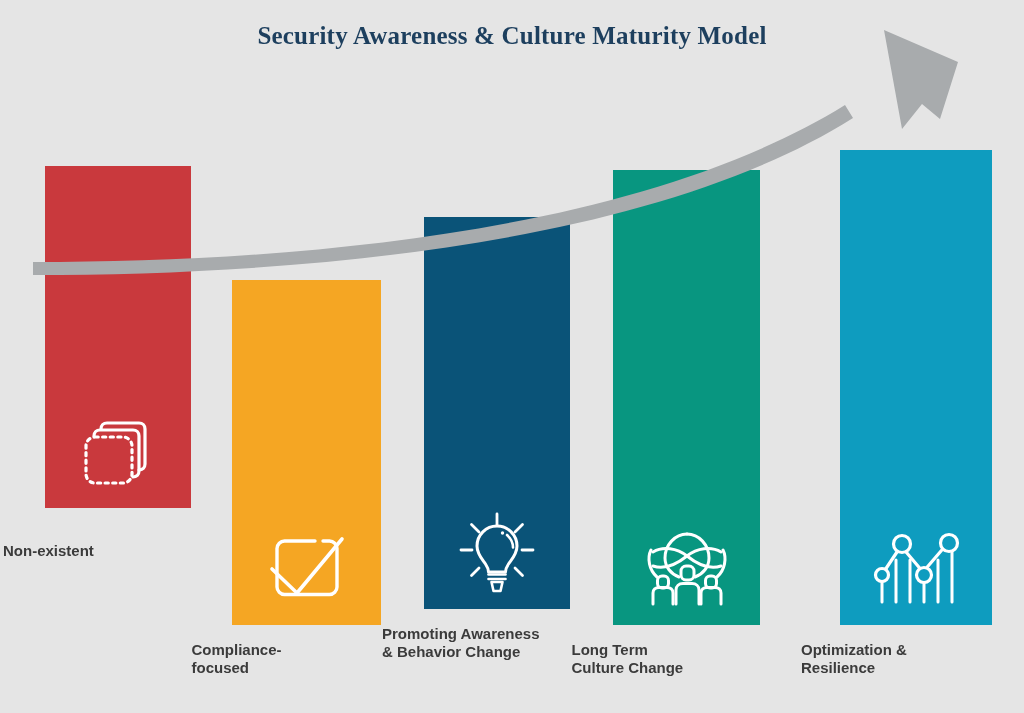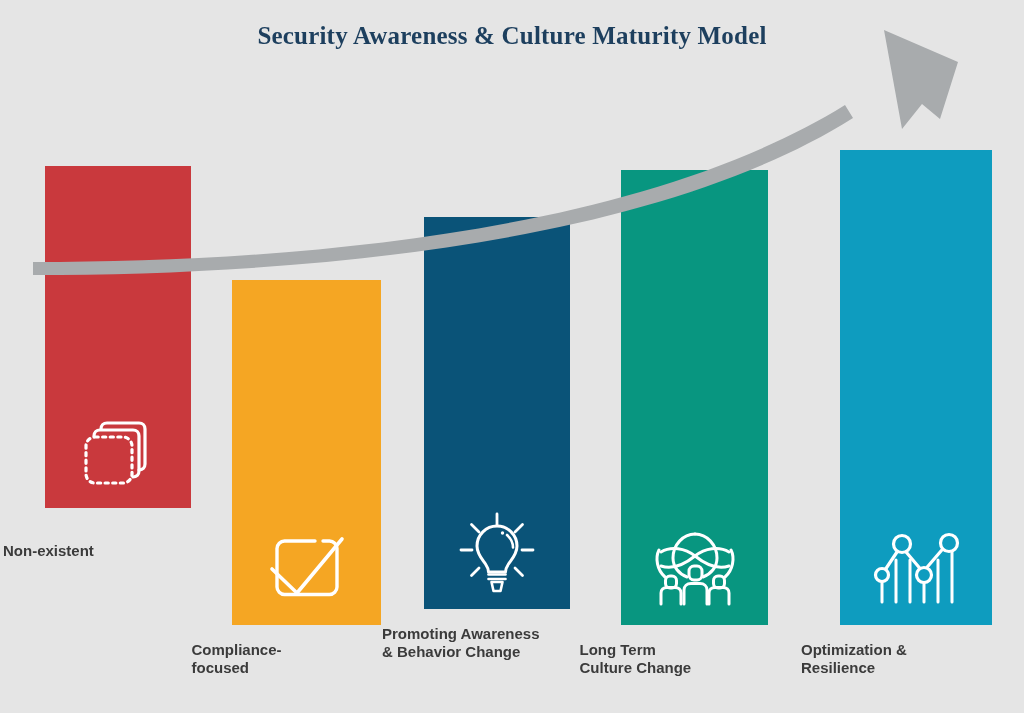--- a/index.html
+++ b/index.html
@@ -123,21 +123,21 @@
           <line x1="29.5" y1="62.5" x2="46.5" y2="62.5"></line>
           <line x1="29.5" y1="67" x2="46.5" y2="67"></line>
         </g>
         <path d="M32.5 70 L43.5 70 L41.5 79 L34.5 79 Z" stroke="#ffffff" stroke-width="2.6" fill="none" stroke-linejoin="round"></path>
       </svg>
     </div>
     <div class="stage-label">Promoting Awareness
 &amp; Behavior Change</div>
   </div>
 
-  <div class="stage" style="left:613px; top:0; width:147px; height:713px;margin-left:8px;">
+  <div class="stage" style="left:613px; top:0; width:147px; height:713px;">
     <div class="bar" style="left:0; width:147px; height:455px; background:#089680;"></div>
     <div class="icon-wrap">
       <svg width="88" height="76" viewBox="0 0 88 76" fill="none">
         <g stroke="#ffffff" stroke-width="3" fill="none" stroke-linecap="round">
           <path d="M44 4 C56 4 66 15 66 28 C66 37 60 44 52 47"></path>
           <path d="M44 4 C32 4 22 15 22 28 C22 37 28 44 36 47"></path>
           <path d="M10 22 C20 16 34 18 44 26 C54 34 66 40 78 36"></path>
           <path d="M78 22 C68 16 54 18 44 26 C34 34 22 40 10 36"></path>
           <path d="M8 20 C4 28 6 40 14 47"></path>
           <path d="M80 20 C84 28 82 40 74 47"></path>

